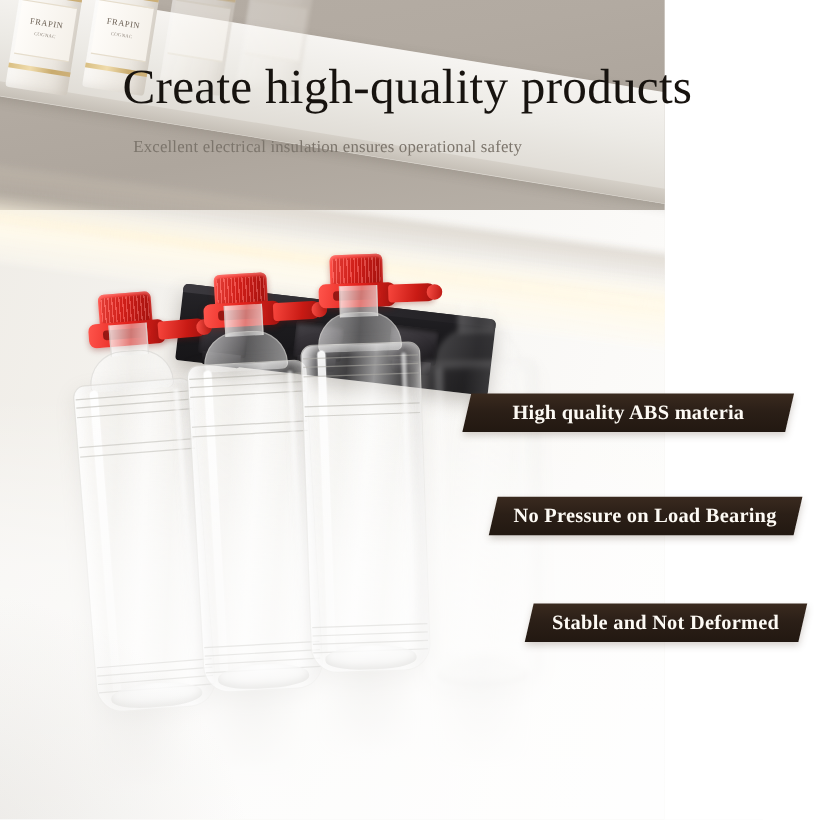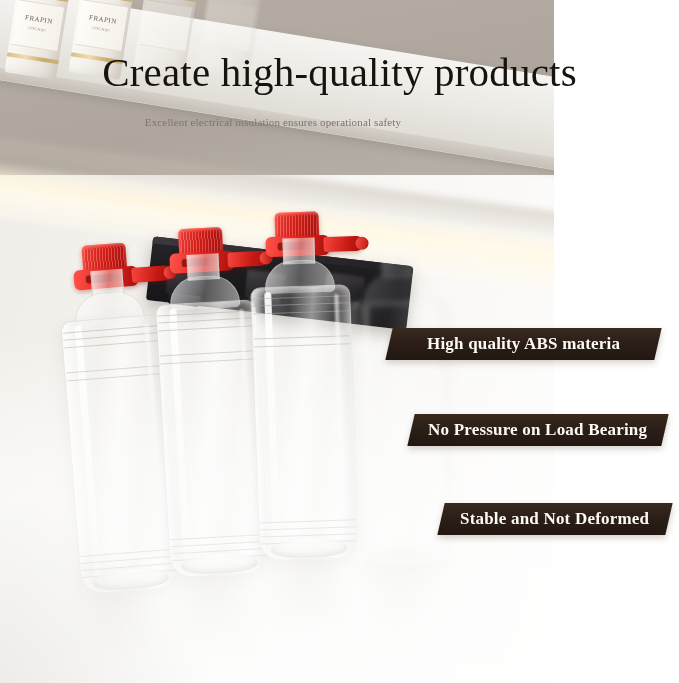--- a/index.html
+++ b/index.html
@@ -366,21 +366,21 @@
     color: #17130f;
     letter-spacing: .2px;
     white-space: nowrap;
   }
   .subtitle {
     position: absolute;
     left: 0; top: 116px;
     width: 546px;
     text-align: center;
     font-family: "Liberation Serif", serif;
-    font-size: 11px;
+    font-size: 14px;
     color: #7c756c;
     letter-spacing: .15px;
     white-space: nowrap;
   }
 
   
   .banner {
     position: absolute;
     height: 32px;
     background: linear-gradient(180deg, #3a2a1f 0%, #2b1f17 45%, #221811 100%);

